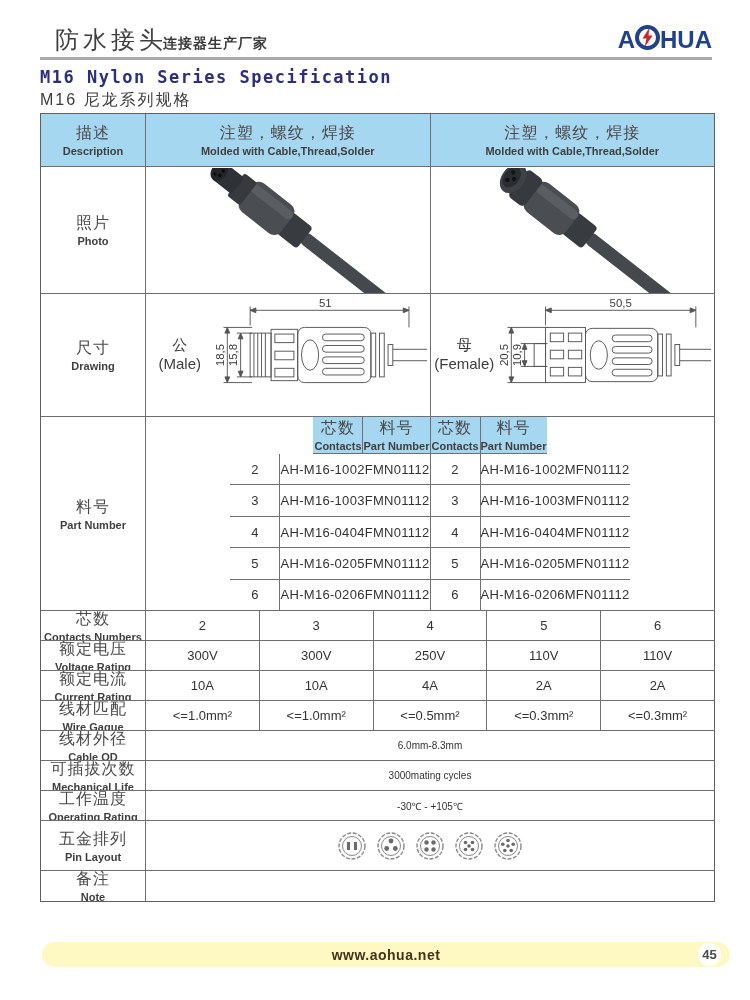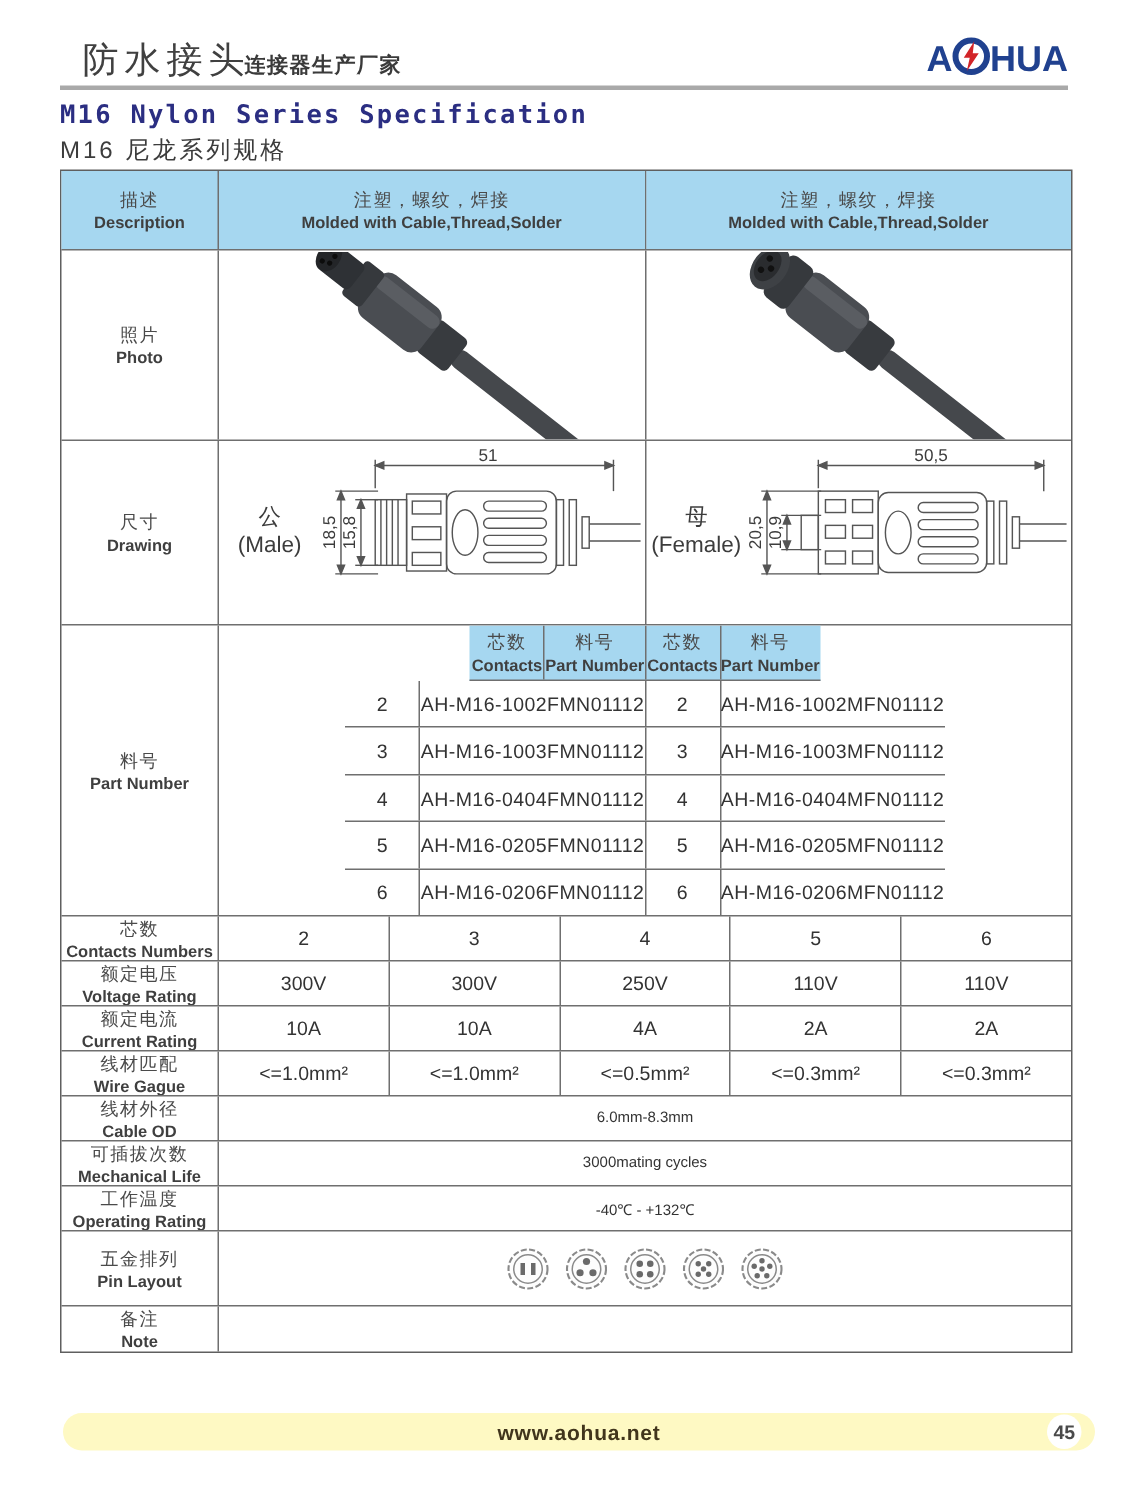--- a/index.html
+++ b/index.html
@@ -18,21 +18,21 @@
 
   
   .spec-table { position:absolute; left:40px; top:113px; width:675px; border:1px solid #5f5f5f; background:#fff; }
   .trow { display:flex; border-bottom:1px solid #6f6f6f; }
   .trow:last-child { border-bottom:none; }
   .cell { border-right:1px solid #6f6f6f; display:flex; flex-direction:column; align-items:center; justify-content:center; text-align:center; overflow:hidden; }
   .cell:last-child { border-right:none; }
   .label-cell { width:105px; flex:none; }
   .half { flex:1; }
   .blue { background:#a6d7f0; }
-  .lab-cn { font-size:12px; color:#4a4a4a; letter-spacing:1px; }
+  .lab-cn { font-size:16px; color:#4a4a4a; letter-spacing:1px; }
   .lab-en { font-size:11px; font-weight:bold; color:#3f3f3f; margin-top:1px; }
 
   .row-desc { height:53px; }
   .row-photo { height:127px;gap:15px; }
   .row-draw { height:123px; }
   .row-spec { height:30px; }
   .row-full { height:30px; }
   .row-pin { height:50px; }
   .row-note { height:30px; }
 
@@ -355,21 +355,21 @@
         <div class="lab-cn">可插拔次数</div>
         <div class="lab-en">Mechanical Life</div>
       </div>
       <div class="full-c">3000mating cycles</div>
     </div>
     <div class="trow row-full">
       <div class="cell label-cell">
         <div class="lab-cn">工作温度</div>
         <div class="lab-en">Operating Rating</div>
       </div>
-      <div class="full-c">-40℃ - +132℃</div>
+      <div class="full-c">-30℃ - +105℃</div>
     </div>
 
     <div class="trow row-pin">
       <div class="cell label-cell">
         <div class="lab-cn">五金排列</div>
         <div class="lab-en">Pin Layout</div>
       </div>
       <div class="full-c">
         <div class="pins-strip">
           <svg width="30" height="30" viewBox="0 0 30 30">

